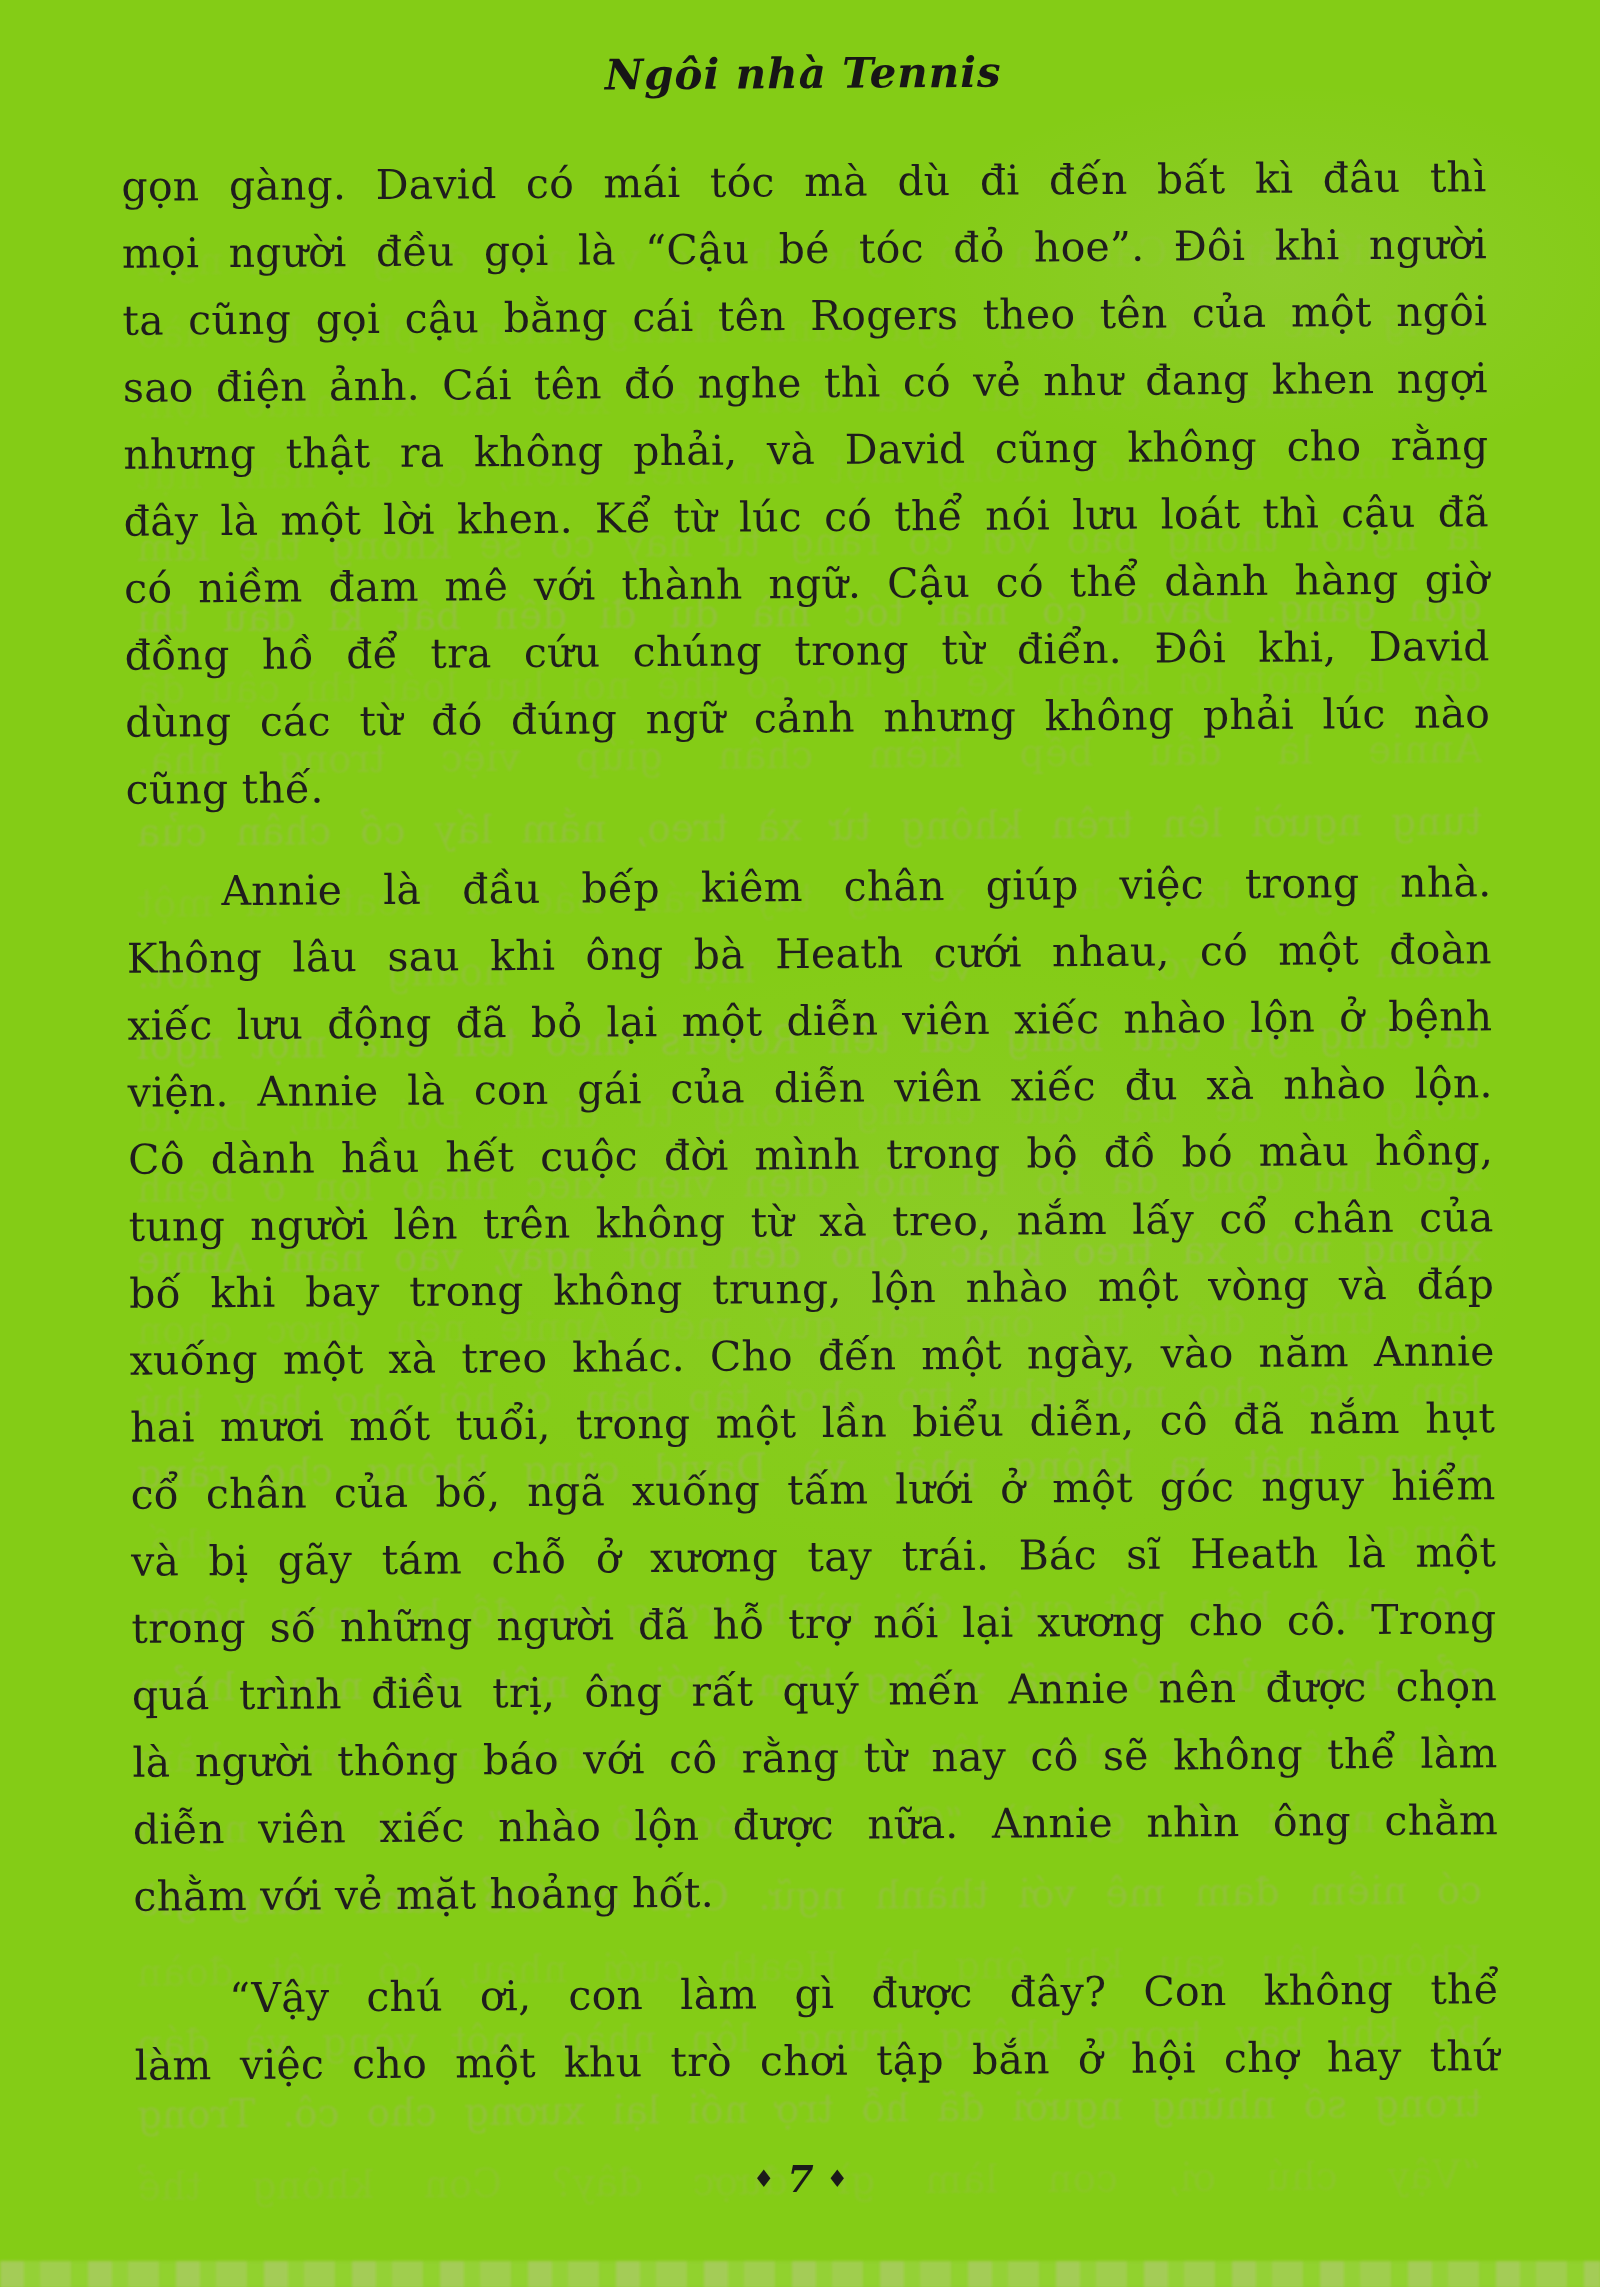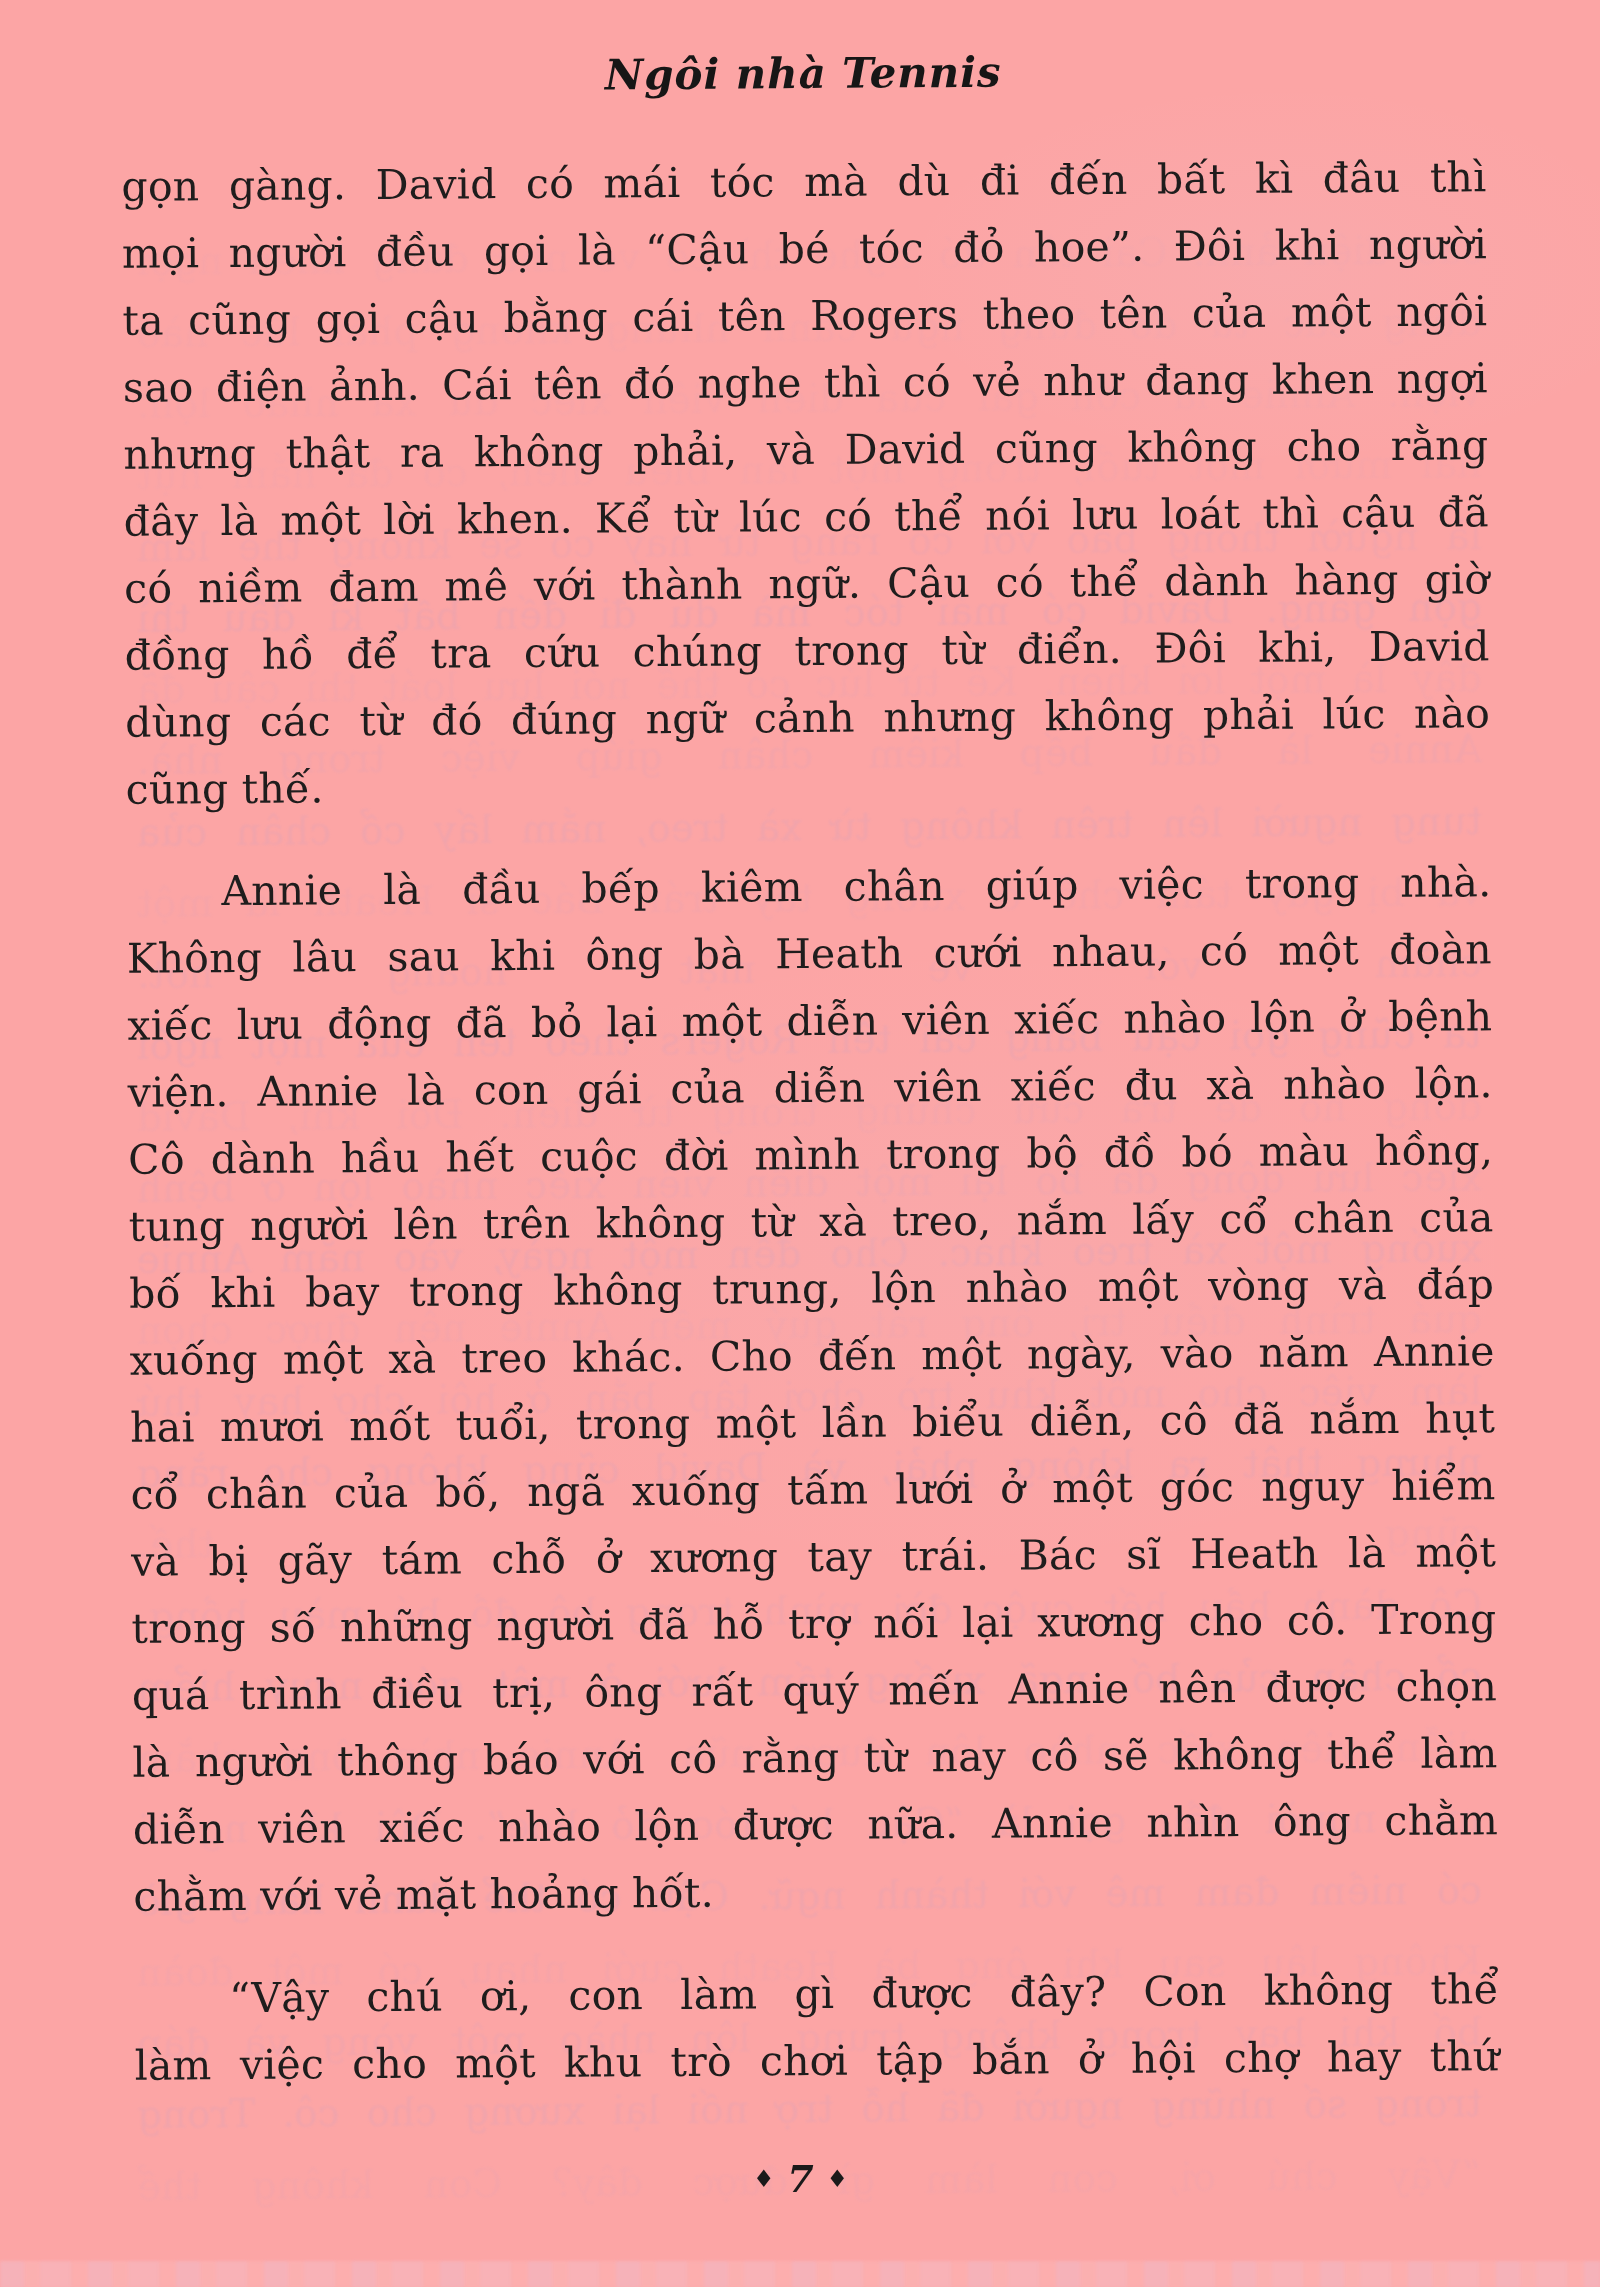--- a/index.html
+++ b/index.html
@@ -1,20 +1,20 @@
 <!DOCTYPE html>
 <html style="font-size:14.6px"><head>
 <meta charset="utf-8">
 <style>
   html, body { margin: 0; padding: 0; background: #e8e8e8; }
   .page {
     position: relative;
     width: 1601px;
     height: 2288px;
-    background: #fca5a5;
+    background: #84cc16;
     overflow: hidden;
     font-family: "DejaVu Serif", "Liberation Serif", serif;
     color: #1f1d1d;
   }
   
   .page::after {
     content: "";
     position: absolute; inset: 0;
     background:
       radial-gradient(ellipse 548px 274px at 80% 12%, rgba(225,205,225,0.10), transparent 70%),

